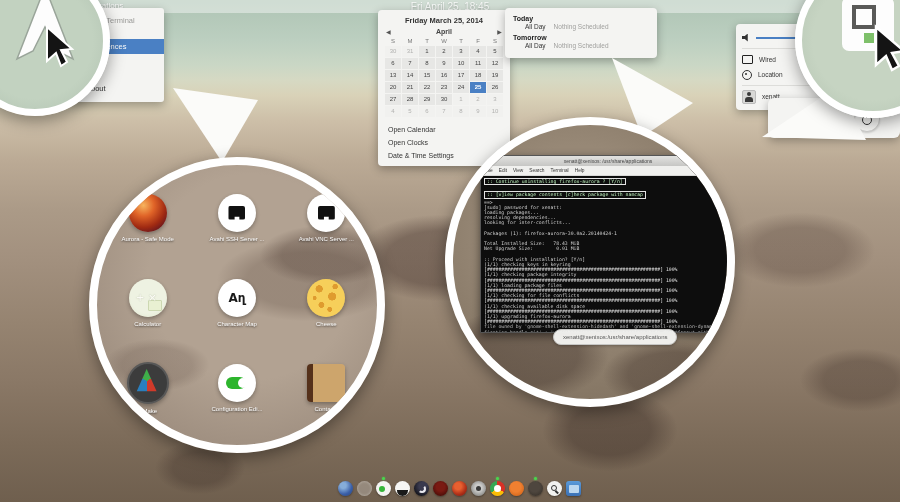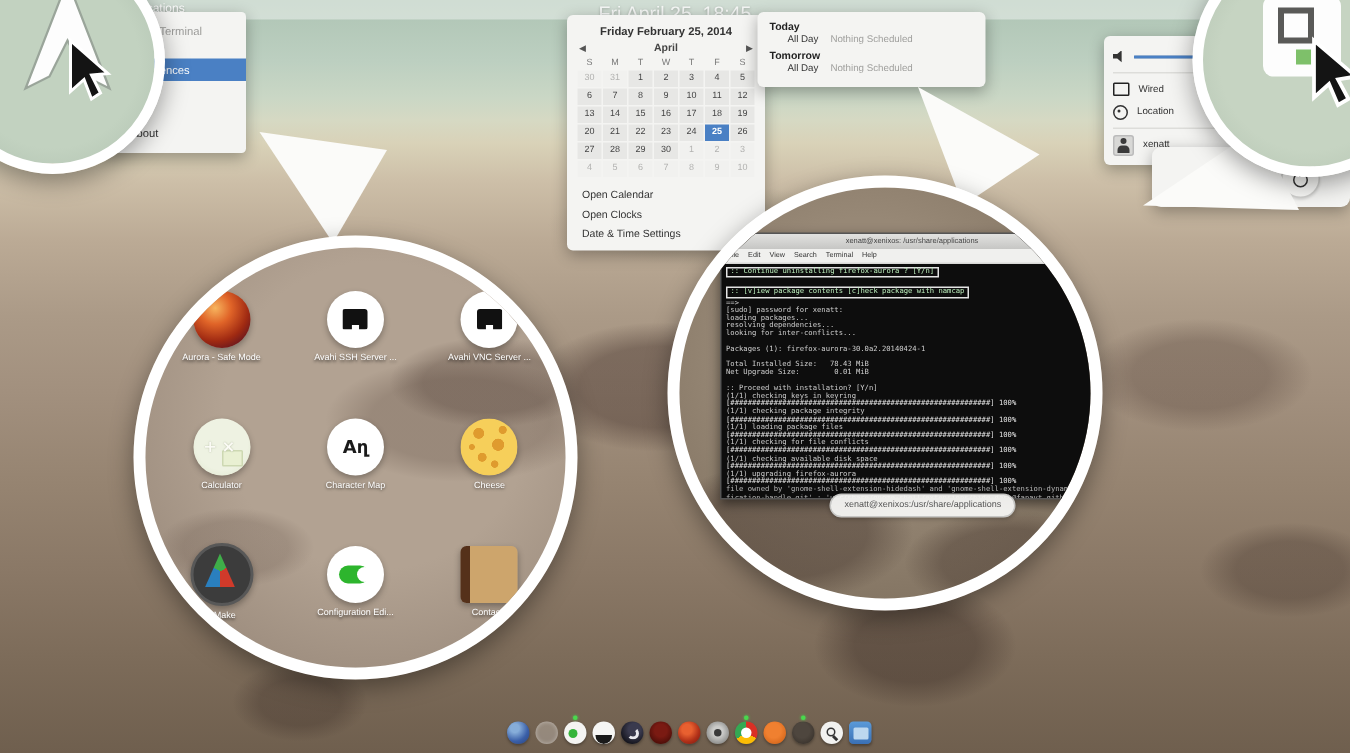--- a/index.html
+++ b/index.html
@@ -17,21 +17,21 @@
     radial-gradient(ellipse 90px 55px at 610px 430px, rgba(56,42,36,.40) 0 45%, transparent 75%),
     radial-gradient(ellipse 60px 35px at 200px 468px, rgba(56,42,36,.30) 0 45%, transparent 75%),
     radial-gradient(ellipse 100px 50px at 800px 250px, rgba(70,52,45,.28) 0 45%, transparent 75%),
     radial-gradient(ellipse 80px 42px at 860px 380px, rgba(60,45,38,.30) 0 45%, transparent 75%),
     radial-gradient(ellipse 140px 36px at 470px 150px, rgba(160,150,130,.35) 0 45%, transparent 75%);}
   
   .panel{position:absolute;left:0;top:0;width:900px;height:13px;
     background:rgba(255,255,255,.42);z-index:2;}
   .panel-apps{position:absolute;left:80px;top:1px;font-size:8px;color:#fff;
     text-shadow:0 1px 2px rgba(0,0,0,.35);}
-  .panel-date{position:absolute;left:0;right:0;top:1px;text-align:center;font-size:13px;
+  .panel-date{position:absolute;left:0;right:0;top:1px;text-align:center;font-size:10px;
     color:rgba(255,255,255,.85);text-shadow:0 1px 2px rgba(0,0,0,.25);}
   
   .card{position:absolute;background:#f4f4f2;border-radius:4px;
     box-shadow:0 3px 10px rgba(0,0,0,.30);z-index:3;}
   
   .menu{left:68px;top:8px;width:96px;padding:5px 0 6px 0;border-radius:3px;}
   .menu-item{font-size:7.5px;color:#333;padding:3px 6px 3px 18px;white-space:nowrap;}
   .menu-item.disabled{color:#9a9a98;margin-bottom:11px;}
   .menu-item.selected{background:#4a80c4;color:#fff;margin-bottom:12px;}
   
@@ -226,21 +226,21 @@
       <div class="menu-item disabled">Open Terminal</div>
 
       <div class="menu-item selected">Preferences</div>
 
       <div class="menu-item normal">Help</div>
 
       <div class="menu-item normal">About</div>
     </div>
 
   <div class="card cal">
-    <div class="cal-title">Friday February 25, 2014</div>
+    <div class="cal-title">Friday March 25, 2014</div>
     <div class="cal-nav">
       <span class="cal-arrow">◀</span>
       <span class="month">April</span>
       <span class="cal-arrow">▶</span>
     </div>
     <div class="cal-head">
 
     <span>S</span>
         <span>M</span>
         <span>T</span>

